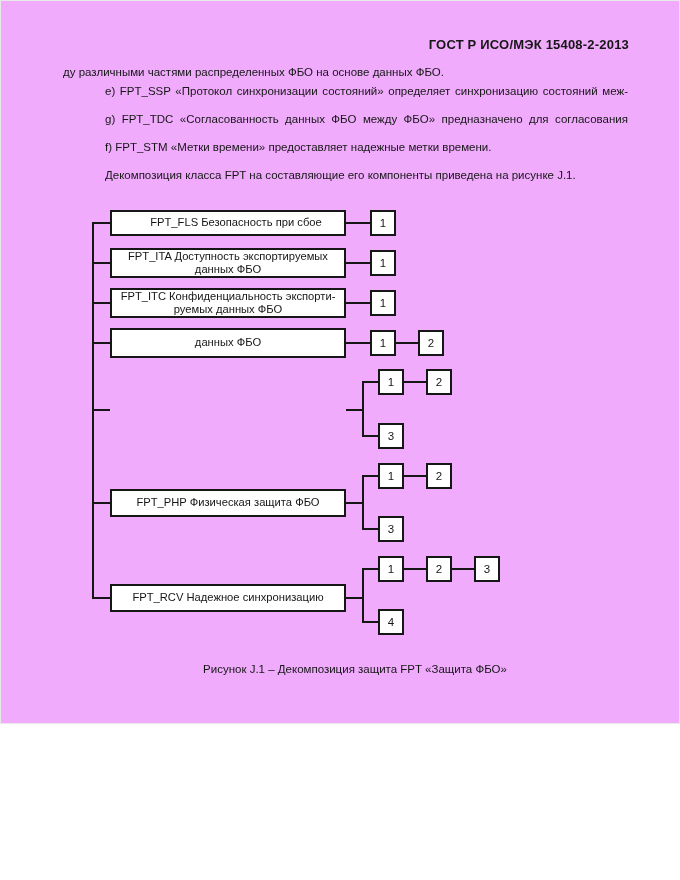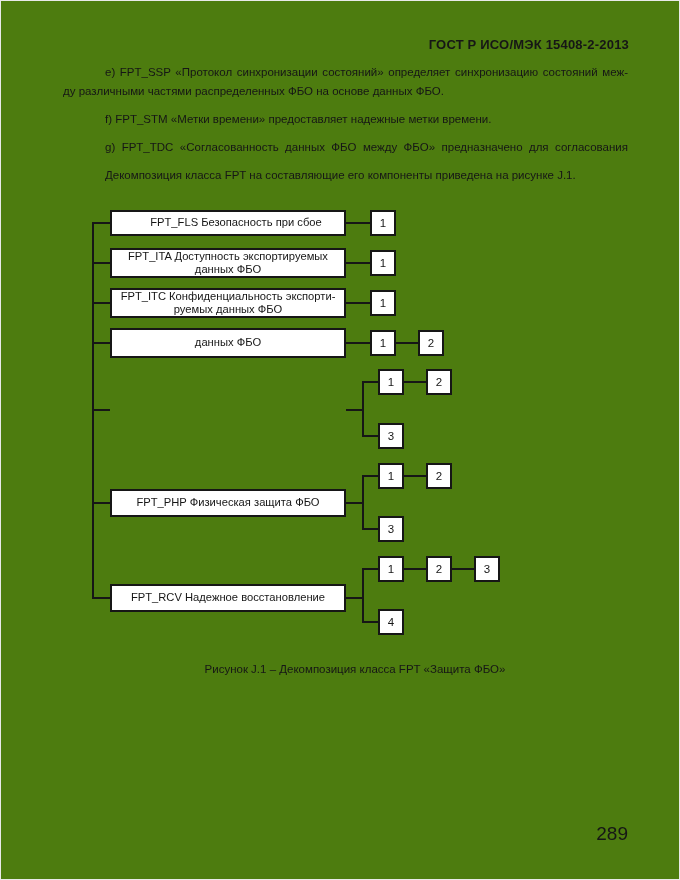--- a/index.html
+++ b/index.html
@@ -1,19 +1,19 @@
 <!DOCTYPE html>
 <html><head>
 <meta charset="utf-8">
 <style>
   html,body{margin:0;padding:0;background:#ffffff;}
   .page{
     position:relative;
-    width:680px;height:880px;
-    background:#4d7c0f;
+    width:680px;height:724px;
+    background:#f0abfc;
     font-family:"Liberation Sans", sans-serif;
     color:#161616;
     overflow:hidden;
     box-shadow:inset 0 0 0 1px #e9e9e9;
   }
   .header{
     position:absolute;top:37px;right:51px;
     font-size:13px;font-weight:bold;letter-spacing:.2px;
     white-space:nowrap;
   }
@@ -57,24 +57,24 @@
     position:absolute;top:823px;right:52px;
     font-size:19px;
   }
 </style>
 </head>
 <body>
 
 <div class="page">
   <div class="header">ГОСТ Р ИСО/МЭК 15408-2-2013</div>
   <div class="textblock" id="textblock">
+      <div class="line">ду различными частями распределенных ФБО на основе данных ФБО.</div>
       <div class="line ind just">e) FPT_SSP «Протокол синхронизации состояний» определяет синхронизацию состояний меж-</div>
-      <div class="line">ду различными частями распределенных ФБО на основе данных ФБО.</div>
+      <div class="line ind just pgap">g) FPT_TDC «Согласованность данных ФБО между ФБО» предназначено для согласования</div>
       <div class="line ind pgap">f) FPT_STM «Метки времени» предоставляет надежные метки времени.</div>
-      <div class="line ind just pgap">g) FPT_TDC «Согласованность данных ФБО между ФБО» предназначено для согласования</div>
       <div class="line ind pgap">Декомпозиция класса FPT на составляющие его компоненты приведена на рисунке J.1.</div>
     </div>
   <div class="diagram" id="diagram">
       <div class="ln" style="left: 92px; top: 17px; width: 2px; height: 377px;"></div>
       <div class="fam" style="top: 5px; height: 26px; padding-left: 16px;">
         <div class="fam-line">FPT_FLS Безопасность при сбое</div>
       </div>
       <div class="ln" style="left: 92px; top: 17px; width: 18px; height: 2px;"></div>
       <div class="ln" style="left: 346px; top: 17px; width: 24px; height: 2px;"></div>
       <div class="comp" style="left: 370px; top: 5px;">1</div>
@@ -115,29 +115,29 @@
       <div class="ln" style="left: 92px; top: 297px; width: 18px; height: 2px;"></div>
       <div class="ln" style="left: 346px; top: 297px; width: 16px; height: 2px;"></div>
       <div class="ln" style="left: 362px; top: 270px; width: 2px; height: 55px;"></div>
       <div class="ln" style="left: 364px; top: 270px; width: 14px; height: 2px;"></div>
       <div class="ln" style="left: 364px; top: 323px; width: 14px; height: 2px;"></div>
       <div class="comp" style="left: 378px; top: 258px;">1</div>
       <div class="ln" style="left: 404px; top: 270px; width: 22px; height: 2px;"></div>
       <div class="comp" style="left: 426px; top: 258px;">2</div>
       <div class="comp" style="left: 378px; top: 311px;">3</div>
       <div class="fam" style="top: 379px; height: 28px;">
-        <div class="fam-line">FPT_RCV Надежное восстановление</div>
+        <div class="fam-line">FPT_RCV Надежное синхронизацию</div>
       </div>
       <div class="ln" style="left: 92px; top: 392px; width: 18px; height: 2px;"></div>
       <div class="ln" style="left: 346px; top: 392px; width: 16px; height: 2px;"></div>
       <div class="ln" style="left: 362px; top: 363px; width: 2px; height: 55px;"></div>
       <div class="ln" style="left: 364px; top: 363px; width: 14px; height: 2px;"></div>
       <div class="ln" style="left: 364px; top: 416px; width: 14px; height: 2px;"></div>
       <div class="comp" style="left: 378px; top: 351px;">1</div>
       <div class="ln" style="left: 404px; top: 363px; width: 22px; height: 2px;"></div>
       <div class="comp" style="left: 426px; top: 351px;">2</div>
       <div class="ln" style="left: 452px; top: 363px; width: 22px; height: 2px;"></div>
       <div class="comp" style="left: 474px; top: 351px;">3</div>
       <div class="comp" style="left: 378px; top: 404px;">4</div>
     </div>
-  <div class="caption">Рисунок J.1 – Декомпозиция класса FPT «Защита ФБО»</div>
+  <div class="caption">Рисунок J.1 – Декомпозиция защита FPT «Защита ФБО»</div>
   <div class="pagenum">289</div>
 </div>
 
 </body></html>

